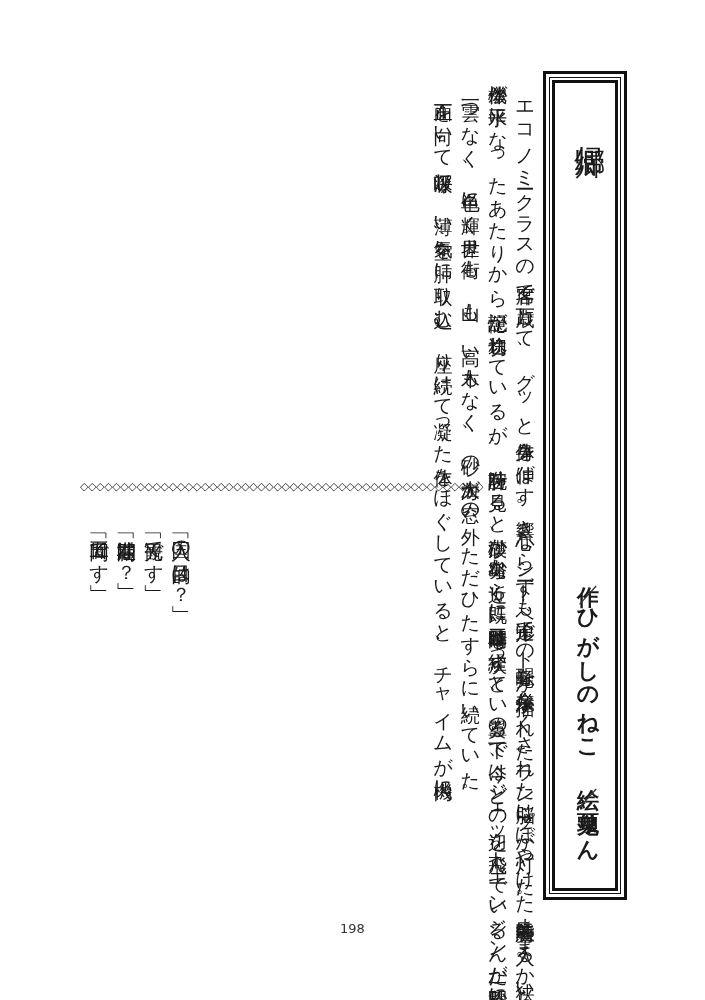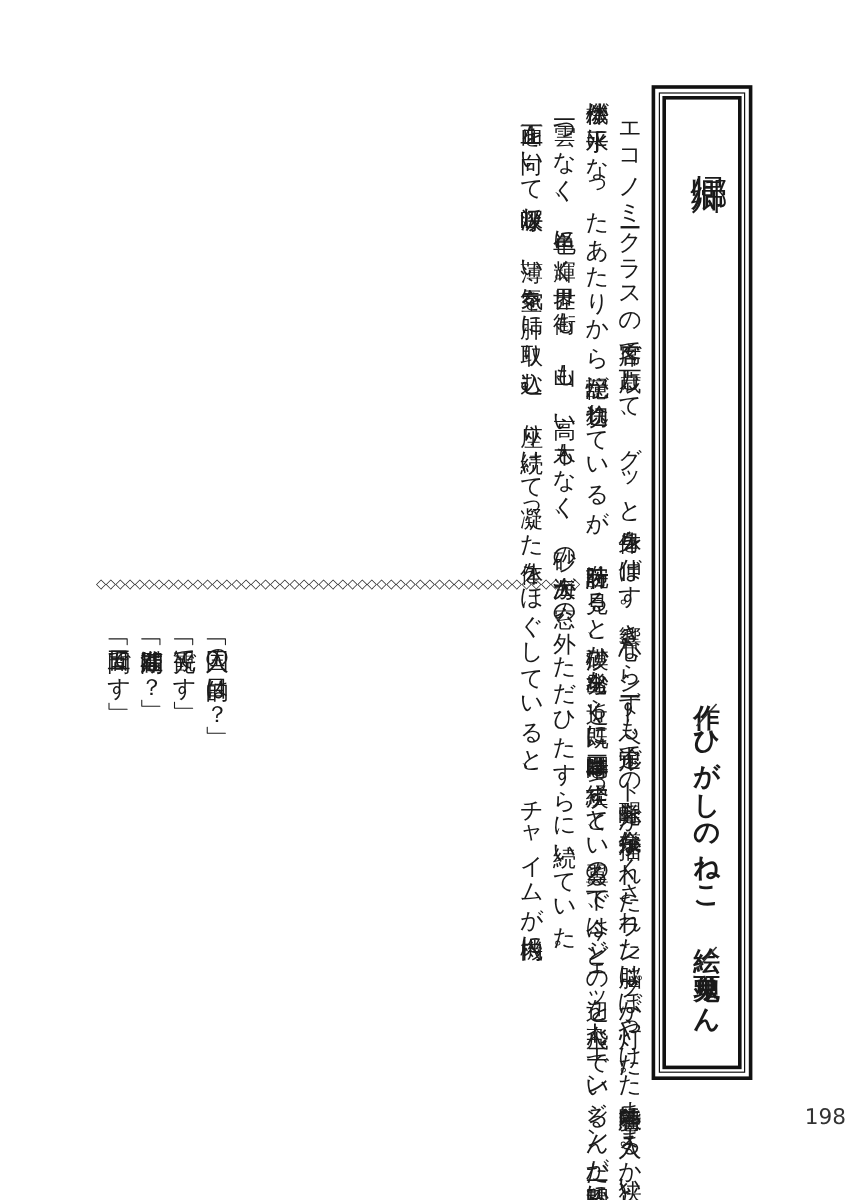--- a/index.html
+++ b/index.html
@@ -29,22 +29,22 @@
     .para { display:block; margin:0; }
     .indent { text-indent:1em; }
 
     .ornament { position:absolute; left:80px; top:481px; width:455px; height:12px;
       font-size:11px; line-height:12px; letter-spacing:-0.4px; color:#222; overflow:hidden;
       white-space:nowrap; font-family:"DejaVu Sans", sans-serif; }
 
     .dialogue { position:absolute; writing-mode:vertical-rl; font-size:19.2px;
       line-height:27.3px; letter-spacing:0.6px; white-space:nowrap; top:526px; right:510px; }
 
-    .page-number { position:absolute; left:0; right:0; top:921px; text-align:right;
-      font-family:"DejaVu Sans", "Liberation Sans", sans-serif; font-size:18px; color:#333; }
+    .page-number { position:absolute; left:0; right:0; top:921px; text-align:center;
+      font-family:"DejaVu Sans", "Liberation Sans", sans-serif; font-size:13px; color:#333; }
   </style>
 </head>
 <body>
 
 <div class="title-frame">
   <div class="f2"></div>
   <div class="f3"></div>
   <h1 class="title-text">帰郷</h1>
   <div class="byline">
     <span>作</span><span class="slash">／</span><span>ひがしのねこ</span><span class="gap"></span><span>絵</span><span class="slash">／</span><span>鬼頭りん</span>

